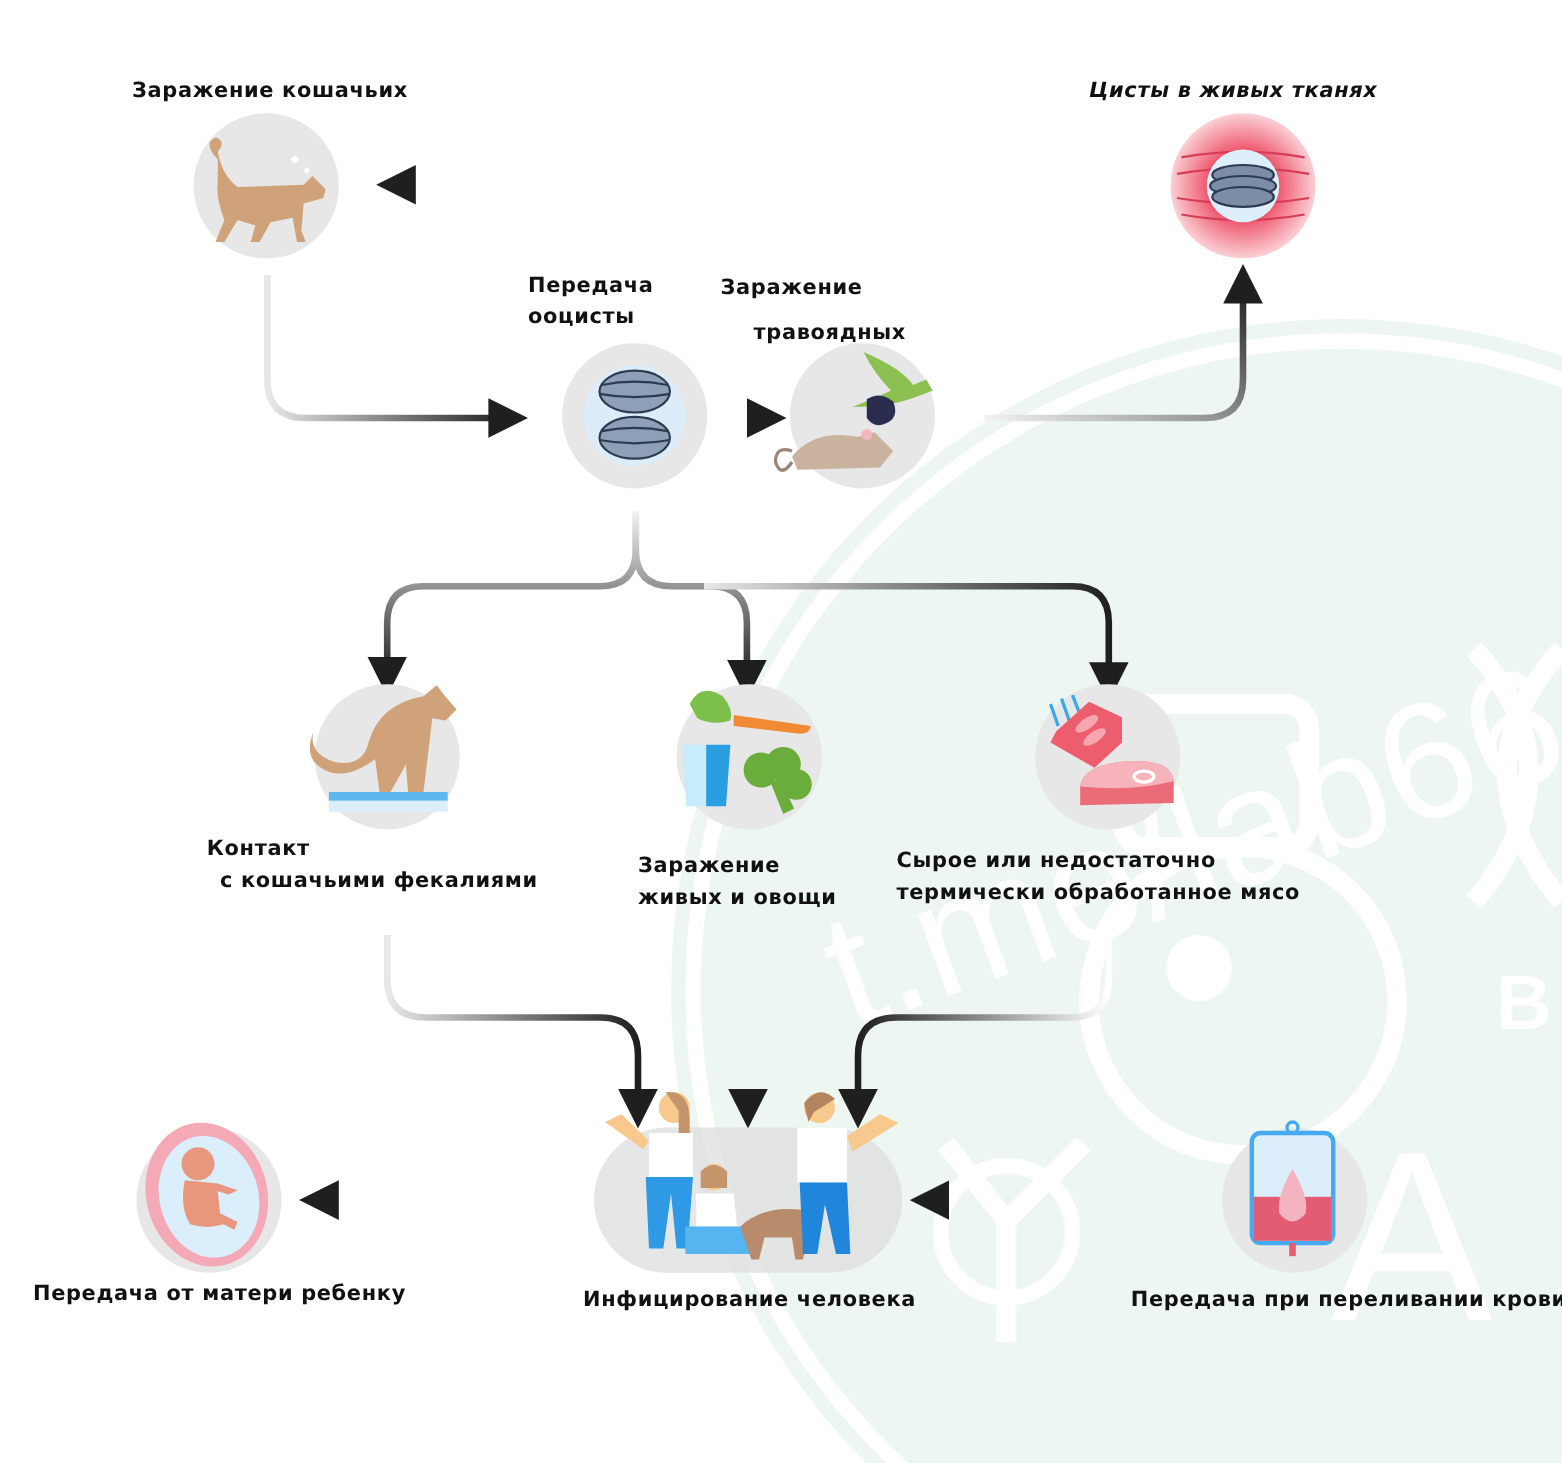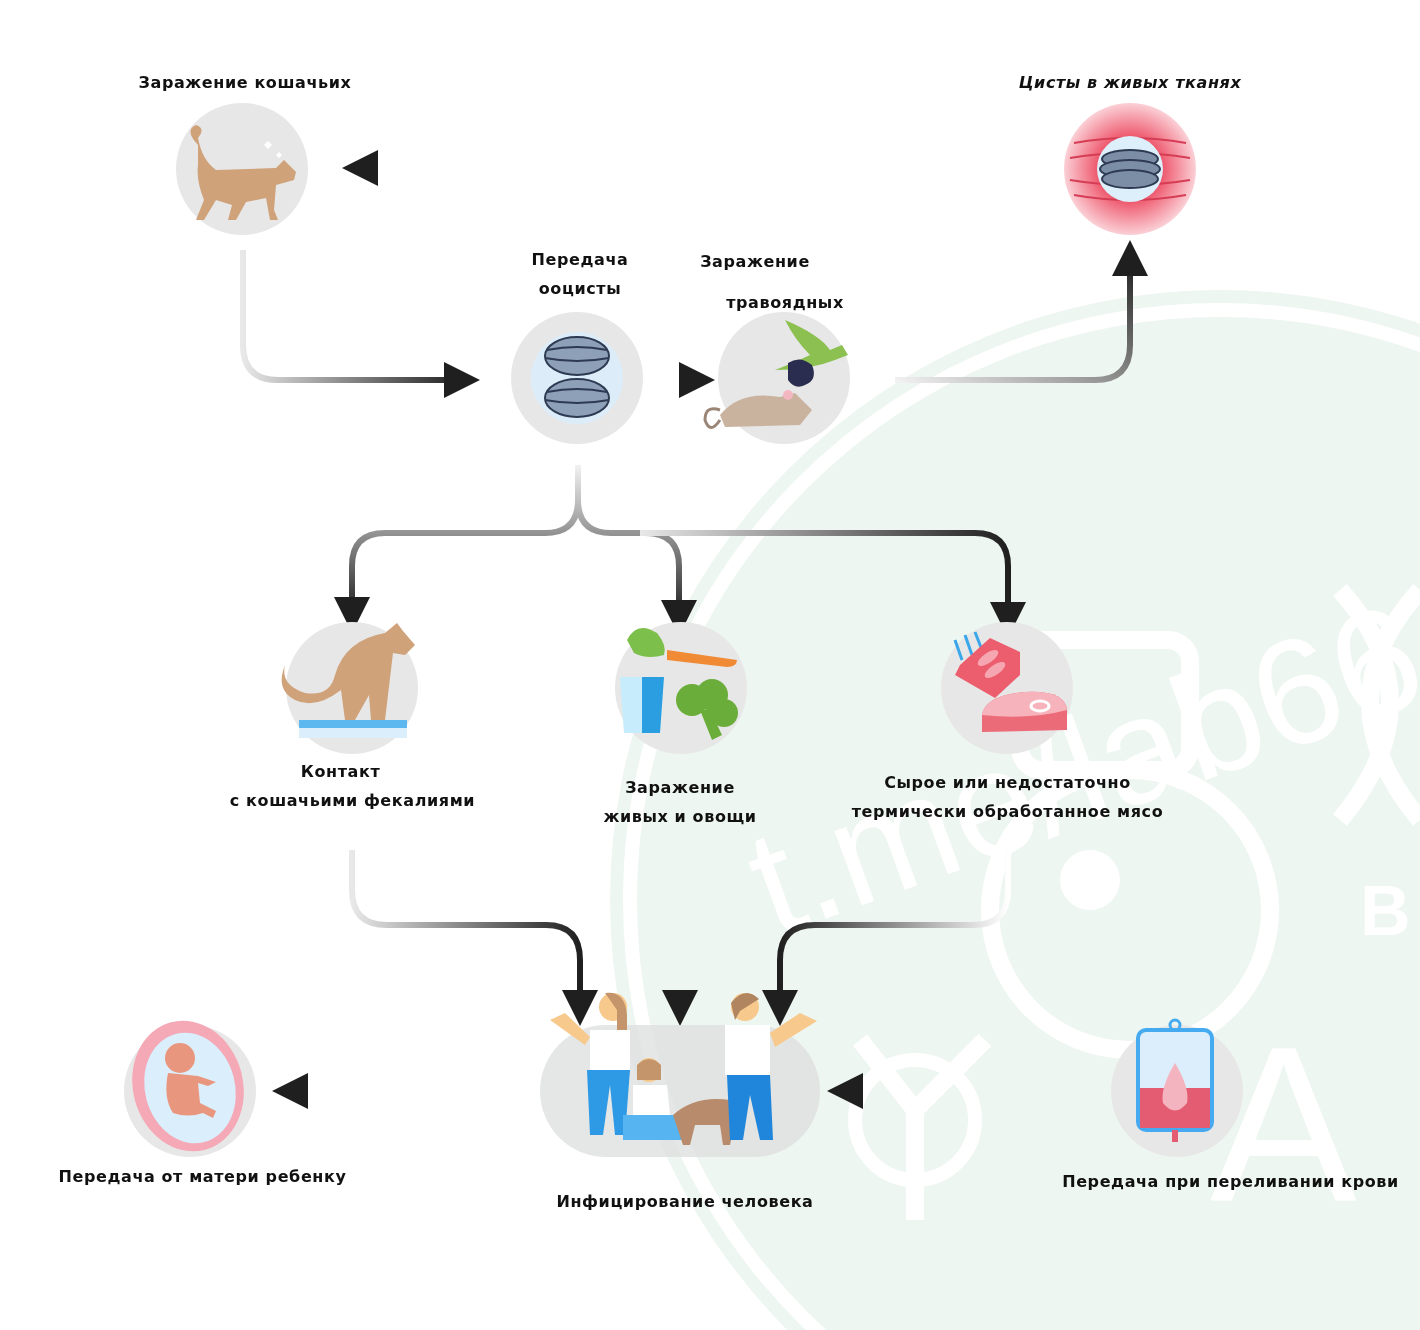--- a/index.html
+++ b/index.html
@@ -1,20 +1,20 @@
 <!DOCTYPE html>
 <html><head>
 <meta charset="utf-8">
 <style>
   html, body { margin:0; padding:0; background:#ffffff; }
   body { width:1420px; height:1330px; position:relative; overflow:hidden; font-family:"DejaVu Sans", sans-serif; }
   .watermark { position:absolute; left:0; top:0; width:1420px; height:1330px; pointer-events:none; }
   .connectors { position:absolute; left:0; top:0; width:1420px; height:1330px; }
   .node { position:absolute; }
-  .label { position:absolute; text-align:center; font-weight:bold; font-size:16px; line-height:29px; color:#111; letter-spacing:0.6px; white-space:nowrap; }
+  .label { position:absolute; text-align:left; font-weight:bold; font-size:19px; line-height:29px; color:#111; letter-spacing:0.6px; white-space:nowrap; }
   .circle { position:absolute; border-radius:50%; background:#e7e7e7; }
   .icon { position:absolute; }
 </style>
 </head>
 <body>
 
 <svg class="watermark" viewBox="0 0 1420 1330">
   <g>
     <circle cx="1220" cy="900" r="610" fill="#eef6f1"></circle>
     <circle cx="1220" cy="900" r="590" fill="none" stroke="#ffffff" stroke-width="14"></circle>
@@ -186,21 +186,21 @@
     <path d="M92 80 Q104 68 116 80 L116 95 L92 95Z" fill="#c4956a"></path>
     <path d="M88 100 L122 100 L125 130 L88 130Z" fill="#ffffff"></path>
     <path d="M78 130 L140 130 L140 155 L78 155Z" fill="#56b5f0"></path>
     <path d="M128 130 Q150 110 185 115 L190 105 L198 120 L190 135 L185 160 L178 160 L175 140 L150 140 L145 160 L138 160Z" fill="#b78b6b"></path>
     <circle cx="200" cy="22" r="14" fill="#f7c98c"></circle>
     <path d="M186 18 Q200 0 214 14 L195 26 L190 35Z" fill="#b08560"></path>
     <path d="M180 40 L225 40 L225 90 L180 90Z" fill="#ffffff"></path>
     <path d="M225 48 L255 28 L272 36 L230 62Z" fill="#f7c98c"></path>
     <path d="M182 90 L225 90 L228 155 L215 155 L205 110 L198 155 L185 155Z" fill="#1f86db"></path>
   </svg>
-  <div class="label" style="left:530px;top:1167px;width:310px;margin-top:20px;">Инфицирование человека</div>
+  <div class="label" style="left:530px;top:1167px;width:310px;">Инфицирование человека</div>
 </div>
 
 <div class="node">
   <div class="circle" style="left:1111px;top:1025px;width:132px;height:132px;"></div>
   <svg class="icon" style="left:1135px;top:1018px;" width="80" height="125" viewBox="0 0 80 125">
     <rect x="3" y="12" width="74" height="100" rx="8" fill="#dceefb" stroke="#45aaf0" stroke-width="4"></rect>
     <circle cx="40" cy="7" r="5" fill="none" stroke="#45aaf0" stroke-width="3"></circle>
     <rect x="5" y="70" width="70" height="40" fill="#e45c71"></rect>
     <path d="M40 45 Q25 70 28 85 Q40 100 52 85 Q55 70 40 45Z" fill="#f4b4bf"></path>
     <rect x="37" y="112" width="6" height="12" fill="#e45c71"></rect>

